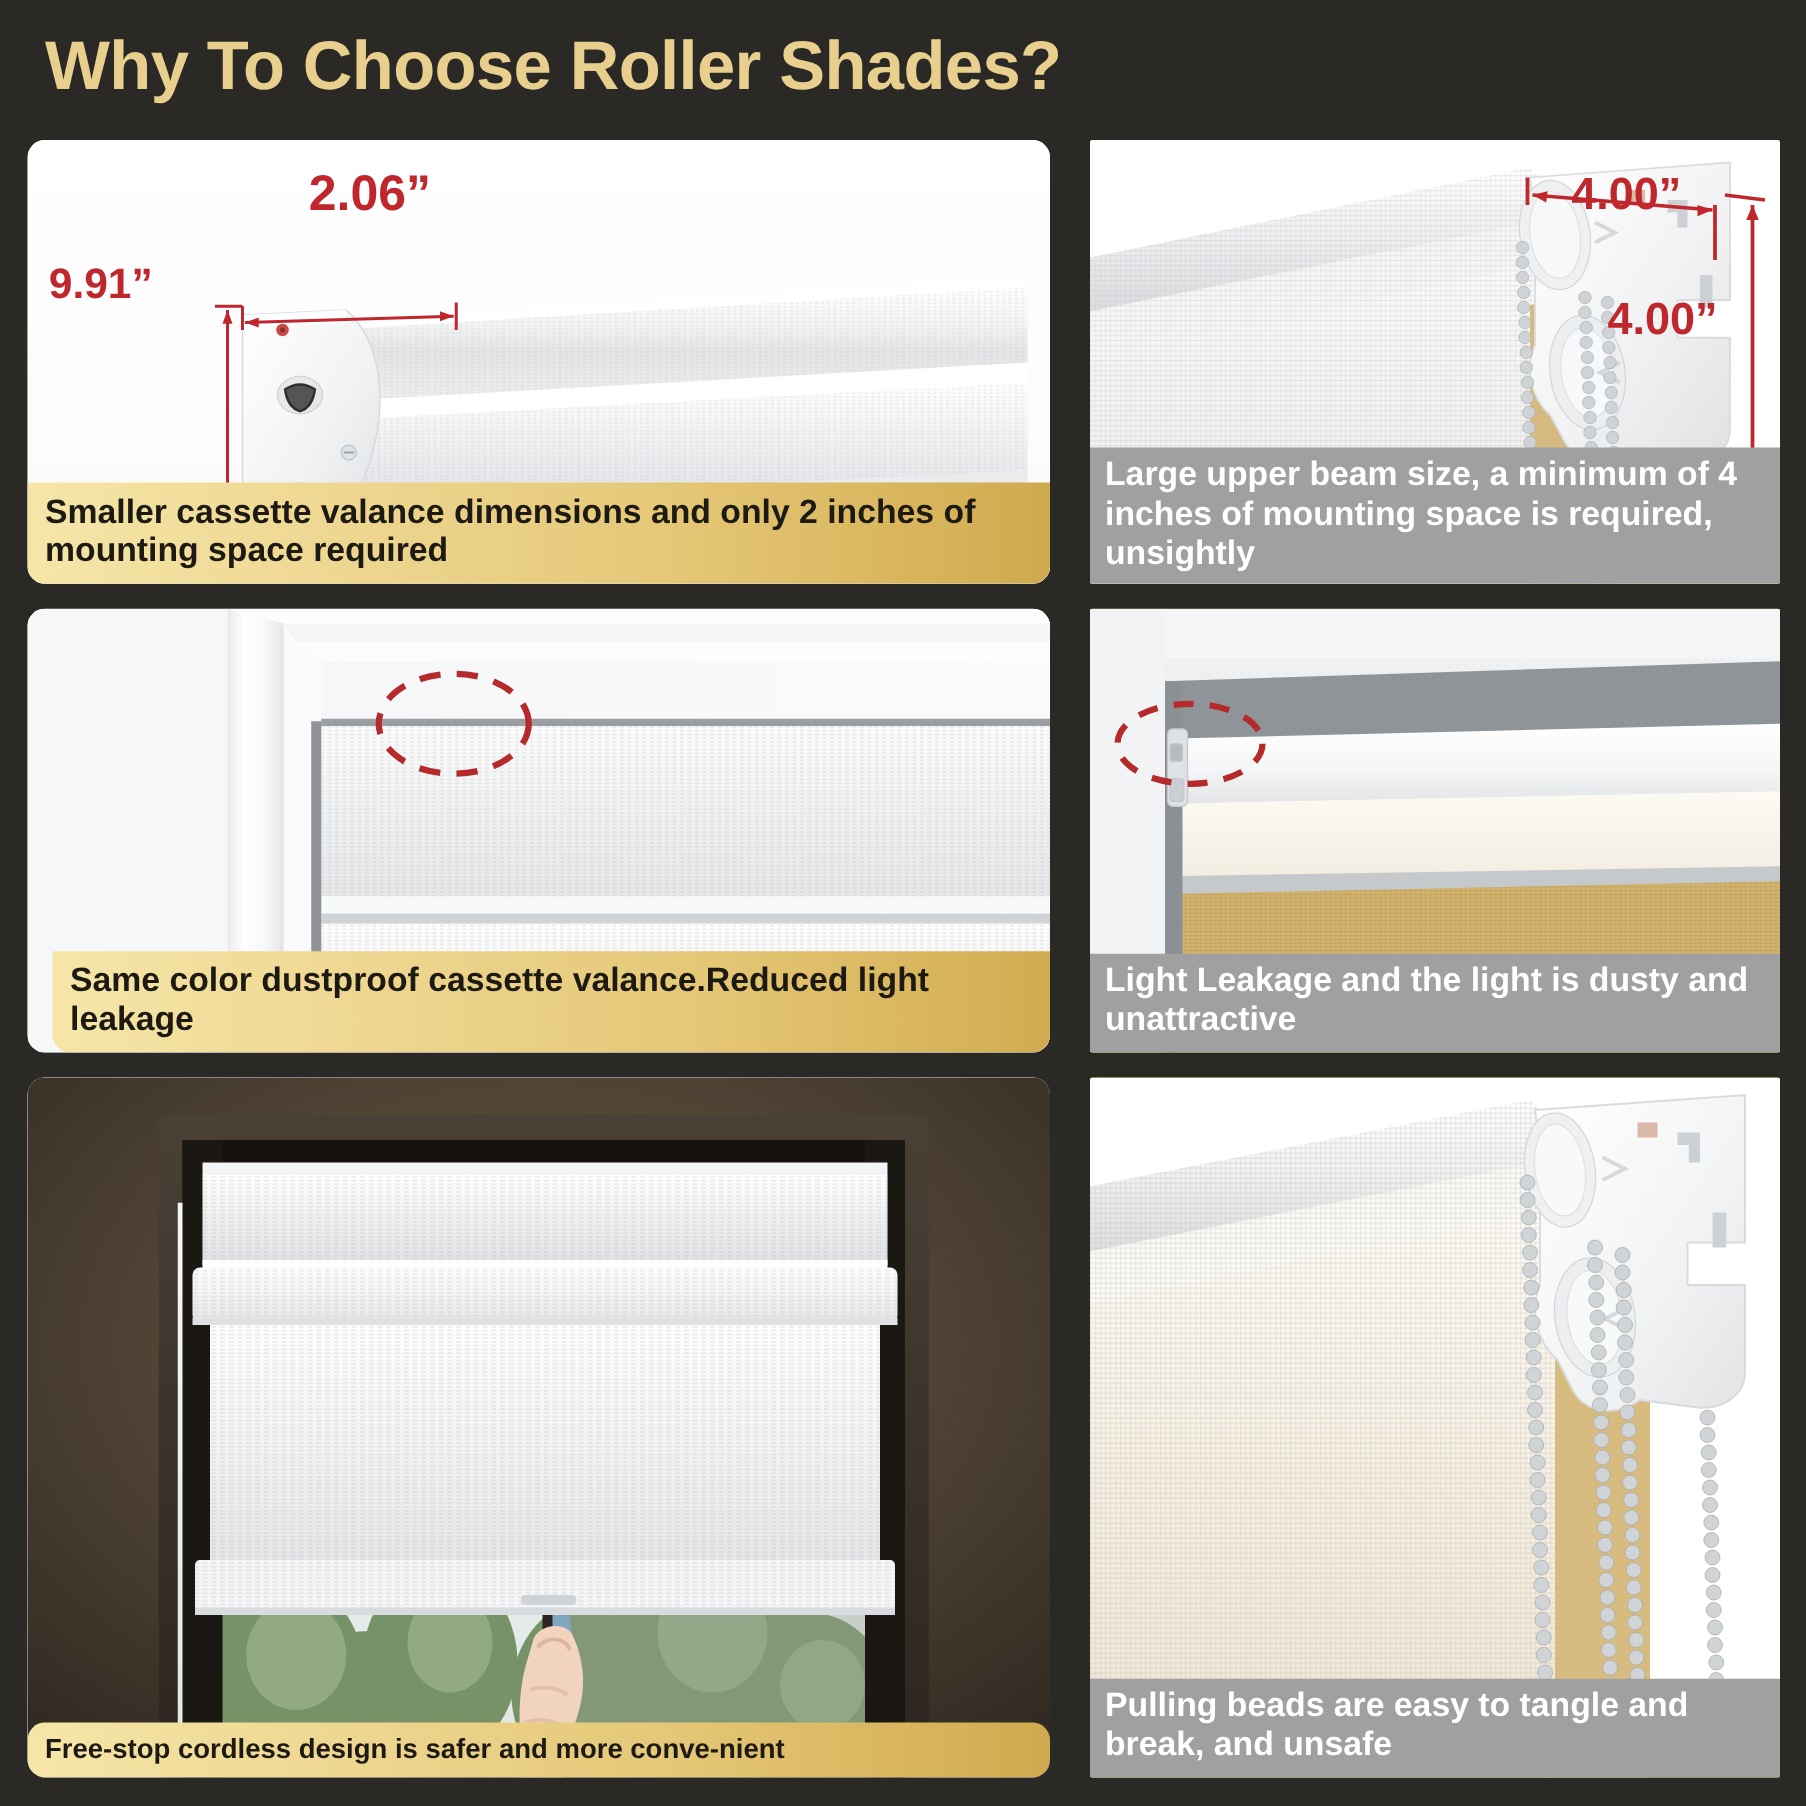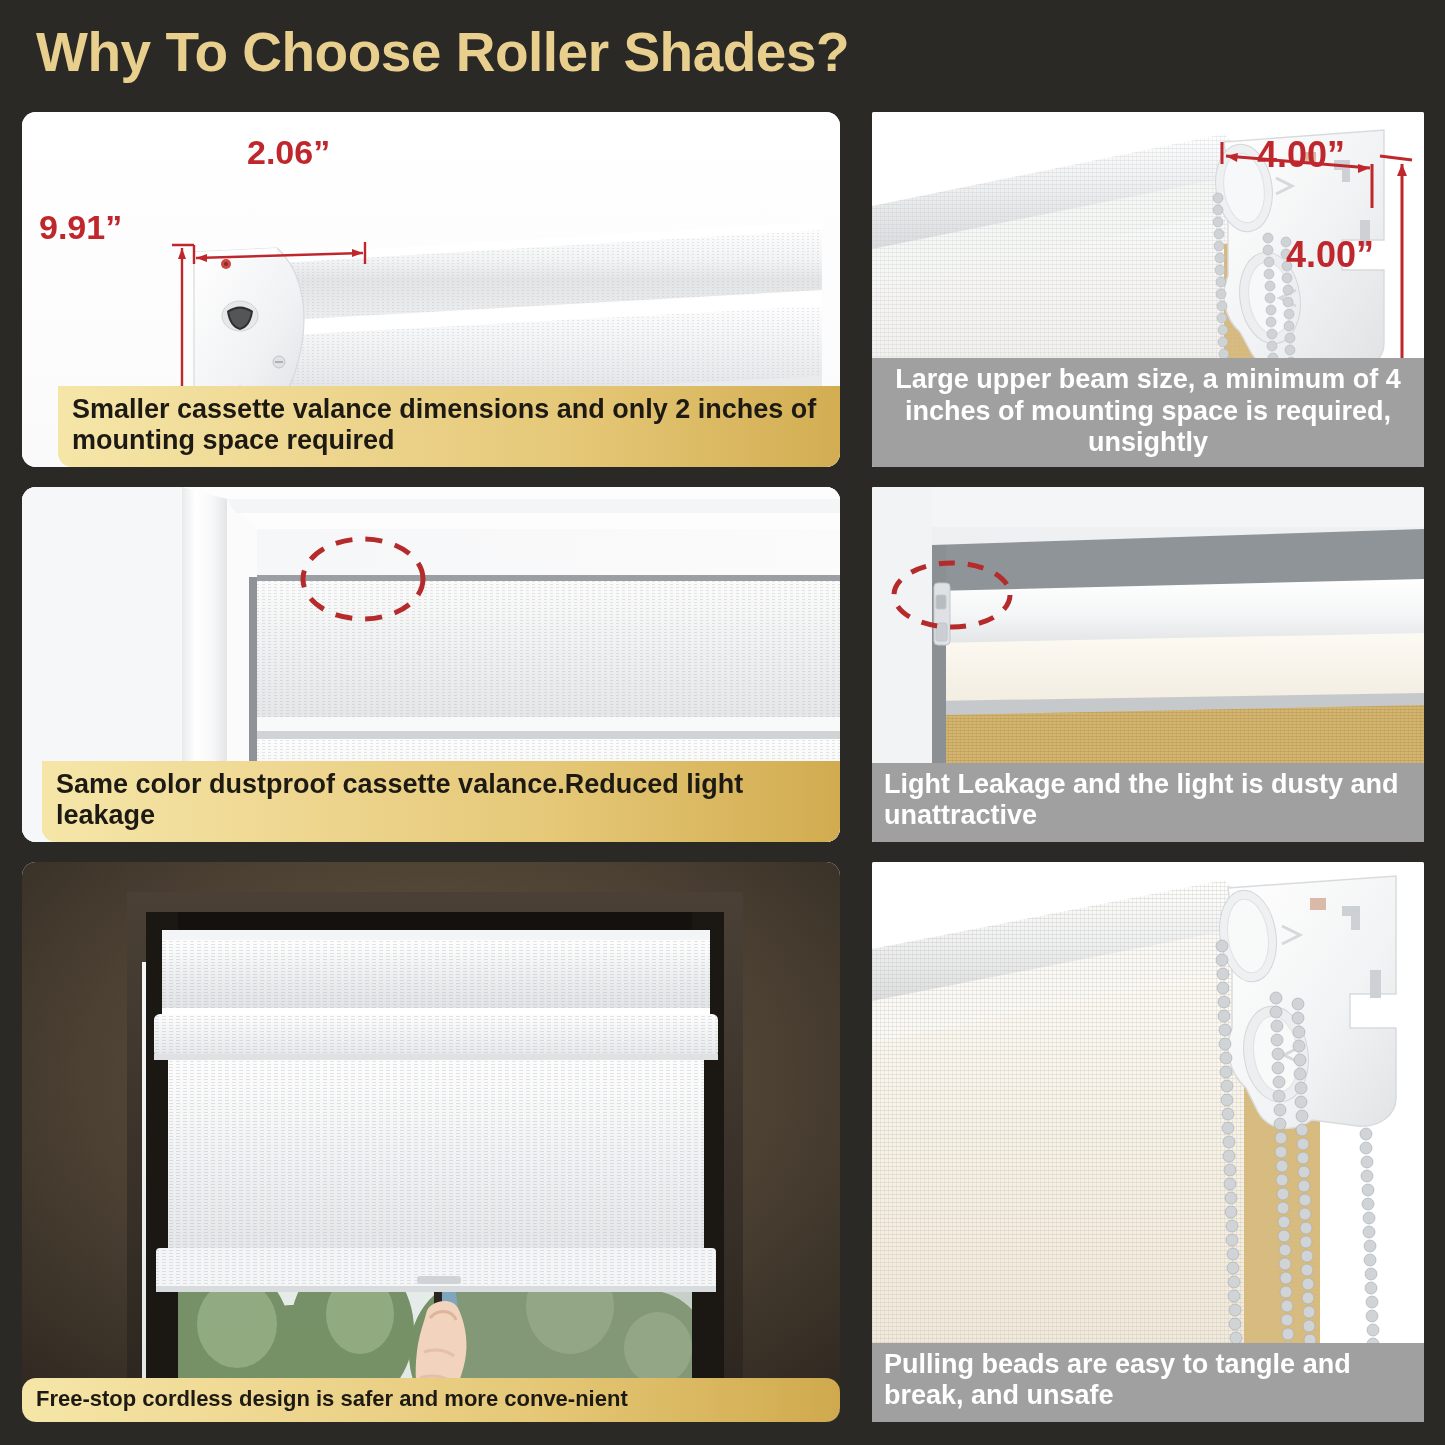--- a/index.html
+++ b/index.html
@@ -126,24 +126,24 @@
           <path d="M174,146 l11,-4 l0,8 z" fill="#c0272d" stroke="none"></path>
           <path d="M341,141 l-11,-4 l0,8 z" fill="#c0272d" stroke="none"></path>
 
           <path d="M150,133 L172,133"></path>
           <path d="M150,323 L230,323"></path>
           <path d="M160,136 L160,320"></path>
           <path d="M160,136 l-4,11 l8,0 z" fill="#c0272d" stroke="none"></path>
           <path d="M160,320 l-4,-11 l8,0 z" fill="#c0272d" stroke="none"></path>
         </g>
       </svg>
-      <div class="dim" style="left:225px;top:21px;font-size:34px;text-align:center;">2.06”</div>
+      <div class="dim" style="left:225px;top:21px;font-size:40px;text-align:center;">2.06”</div>
       <div class="dim" style="left:17px;top:96px;font-size:34px;">9.91”</div>
     </div>
-    <div class="cap gold" style="font-size:27px;margin-left:36px;">Smaller cassette valance dimensions and only 2 inches of mounting space required</div>
+    <div class="cap gold" style="font-size:27px;">Smaller cassette valance dimensions and only 2 inches of mounting space required</div>
   </div>
 
   <div class="panel right" style="left:872px;top:112px;width:552px;height:355px;">
     <div class="photo">
       <svg width="552" height="355" viewBox="0 0 552 355">
         <defs>
           <linearGradient id="rollTube" x1="0" y1="0" x2="0" y2="1">
             <stop offset="0%" stop-color="#ffffff"></stop>
             <stop offset="40%" stop-color="#f0f1f2"></stop>
             <stop offset="100%" stop-color="#d9dbdd"></stop>
@@ -286,21 +286,21 @@
           <path d="M508,44 L540,48"></path>
           <path d="M460,320 L540,320"></path>
           <path d="M530,52 L530,316"></path>
           <path d="M530,52 l-5,12 l10,0 z" fill="#c0272d" stroke="none"></path>
           <path d="M530,316 l-5,-12 l10,0 z" fill="#c0272d" stroke="none"></path>
         </g>
       </svg>
       <div class="dim" style="left:385px;top:22px;font-size:36px;">4.00”</div>
       <div class="dim" style="left:414px;top:122px;font-size:36px;">4.00”</div>
     </div>
-    <div class="cap gray" style="font-size:27px;padding:6px 12px 8px 12px;text-align:center;">Large upper beam size, a minimum of 4 inches of mounting space is required, unsightly</div>
+    <div class="cap gray" style="font-size:27px;padding:6px 12px 8px 12px;">Large upper beam size, a minimum of 4 inches of mounting space is required, unsightly</div>
   </div>
 
   <div class="panel left" style="left:22px;top:487px;width:818px;height:355px;">
     <div class="photo">
       <svg width="818" height="355" viewBox="0 0 818 355">
         <defs>
           <linearGradient id="wall3" x1="0" y1="0" x2="1" y2="0">
             <stop offset="0%" stop-color="#f4f5f6"></stop>
             <stop offset="100%" stop-color="#fbfbfc"></stop>
           </linearGradient>

